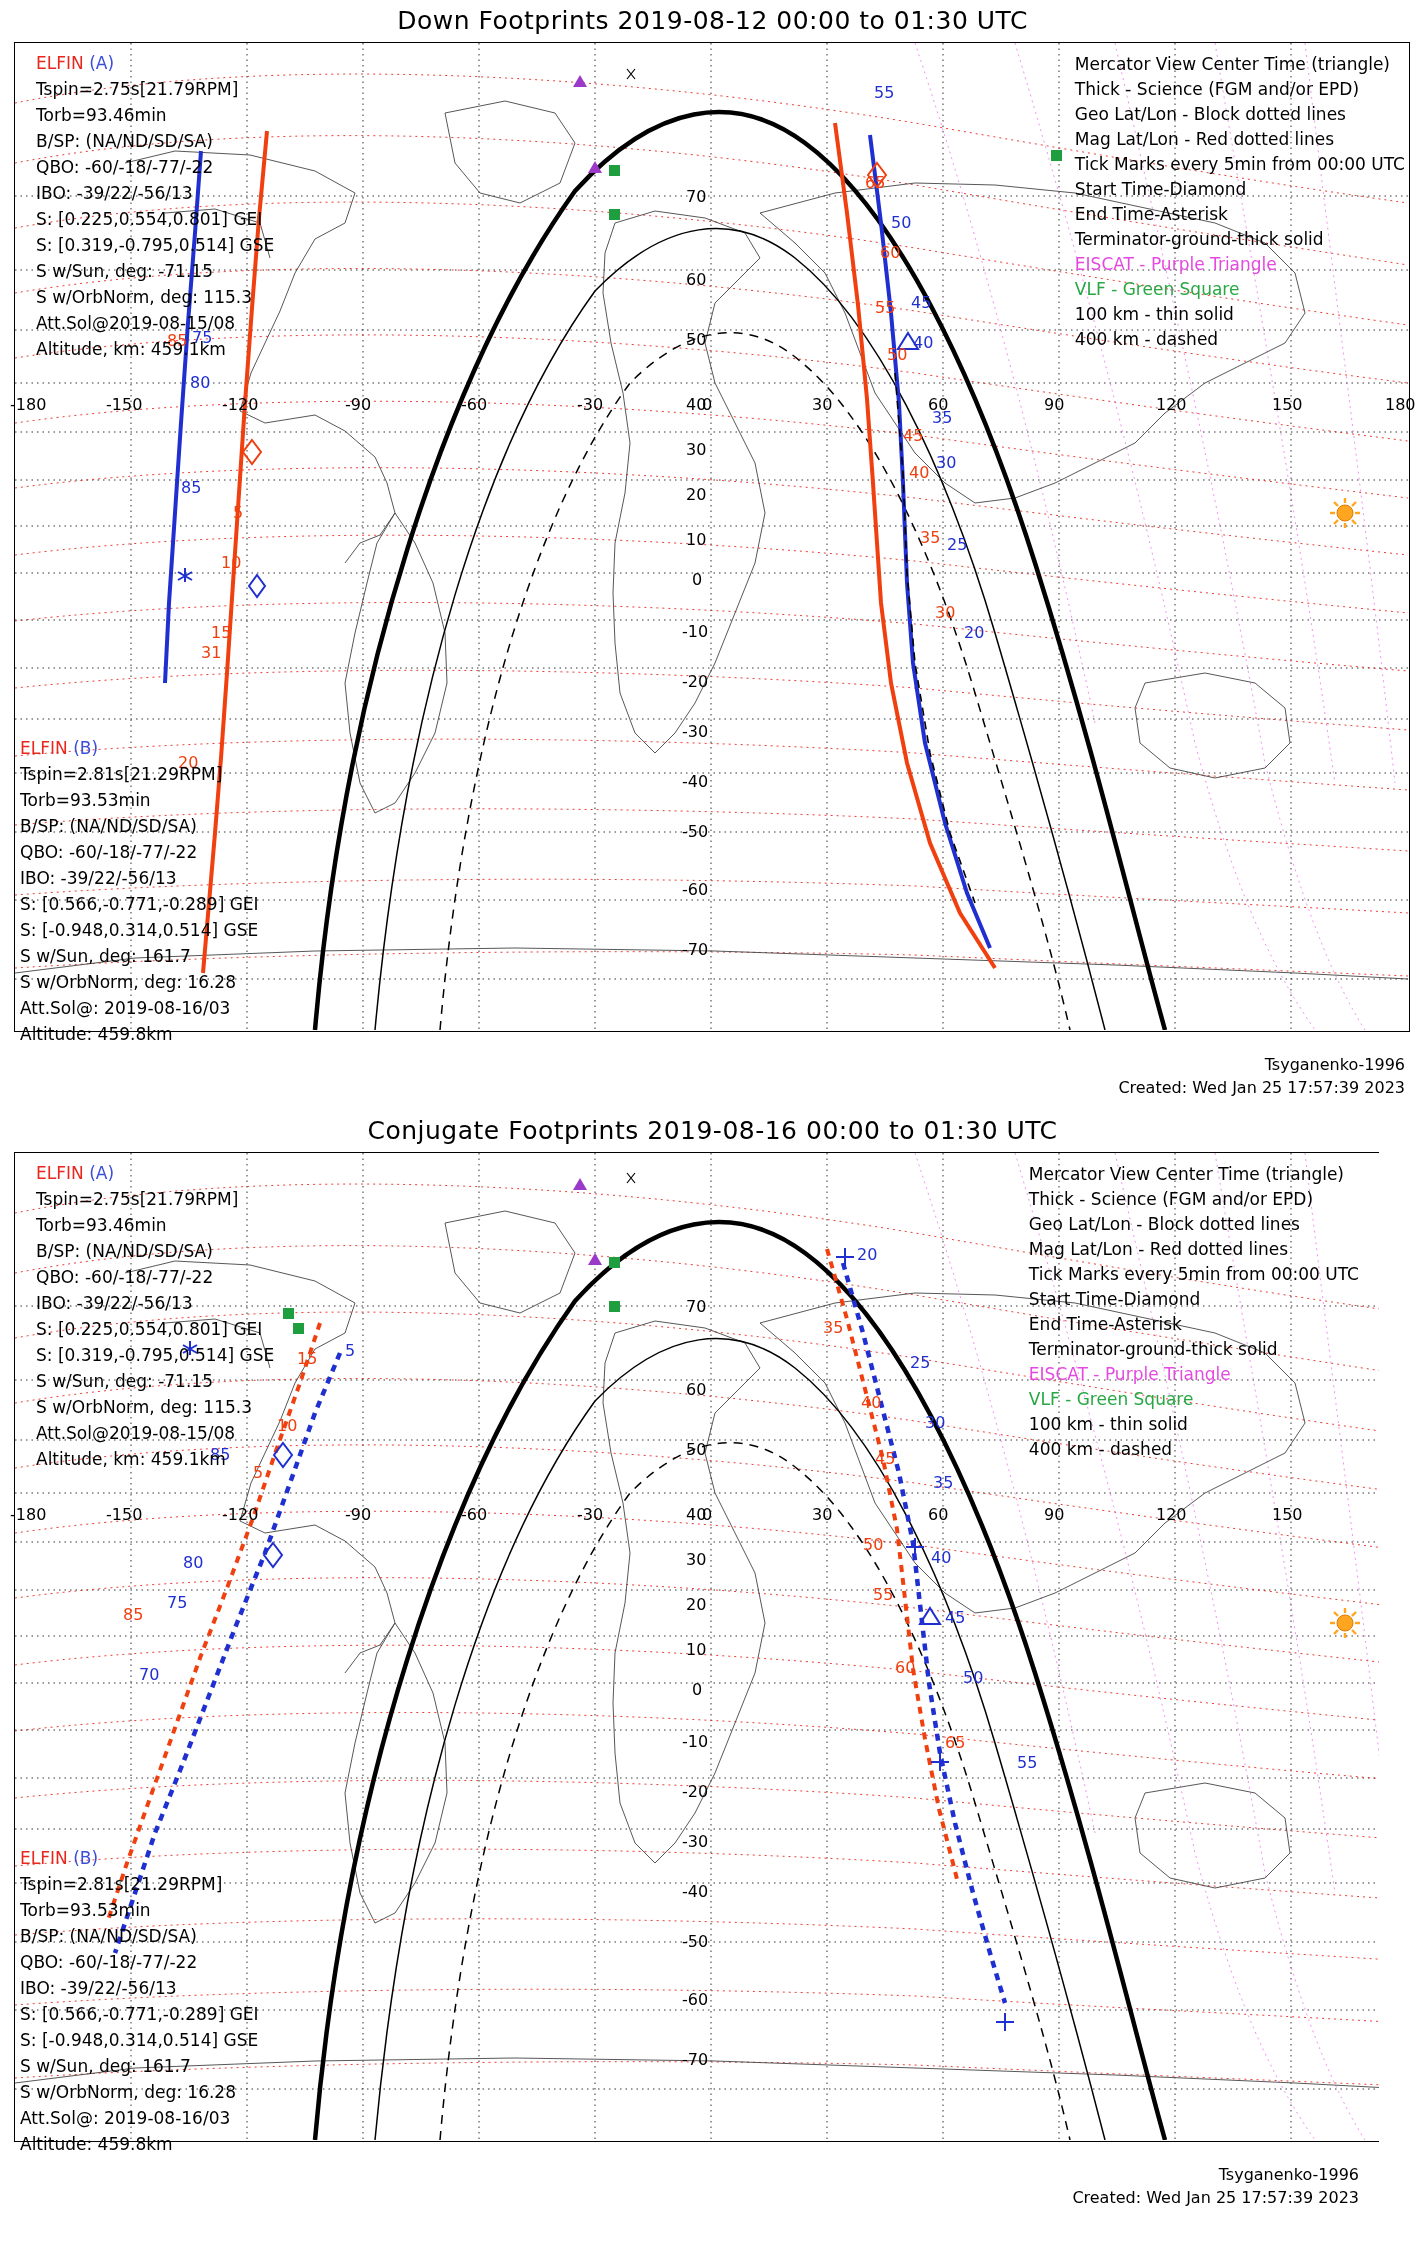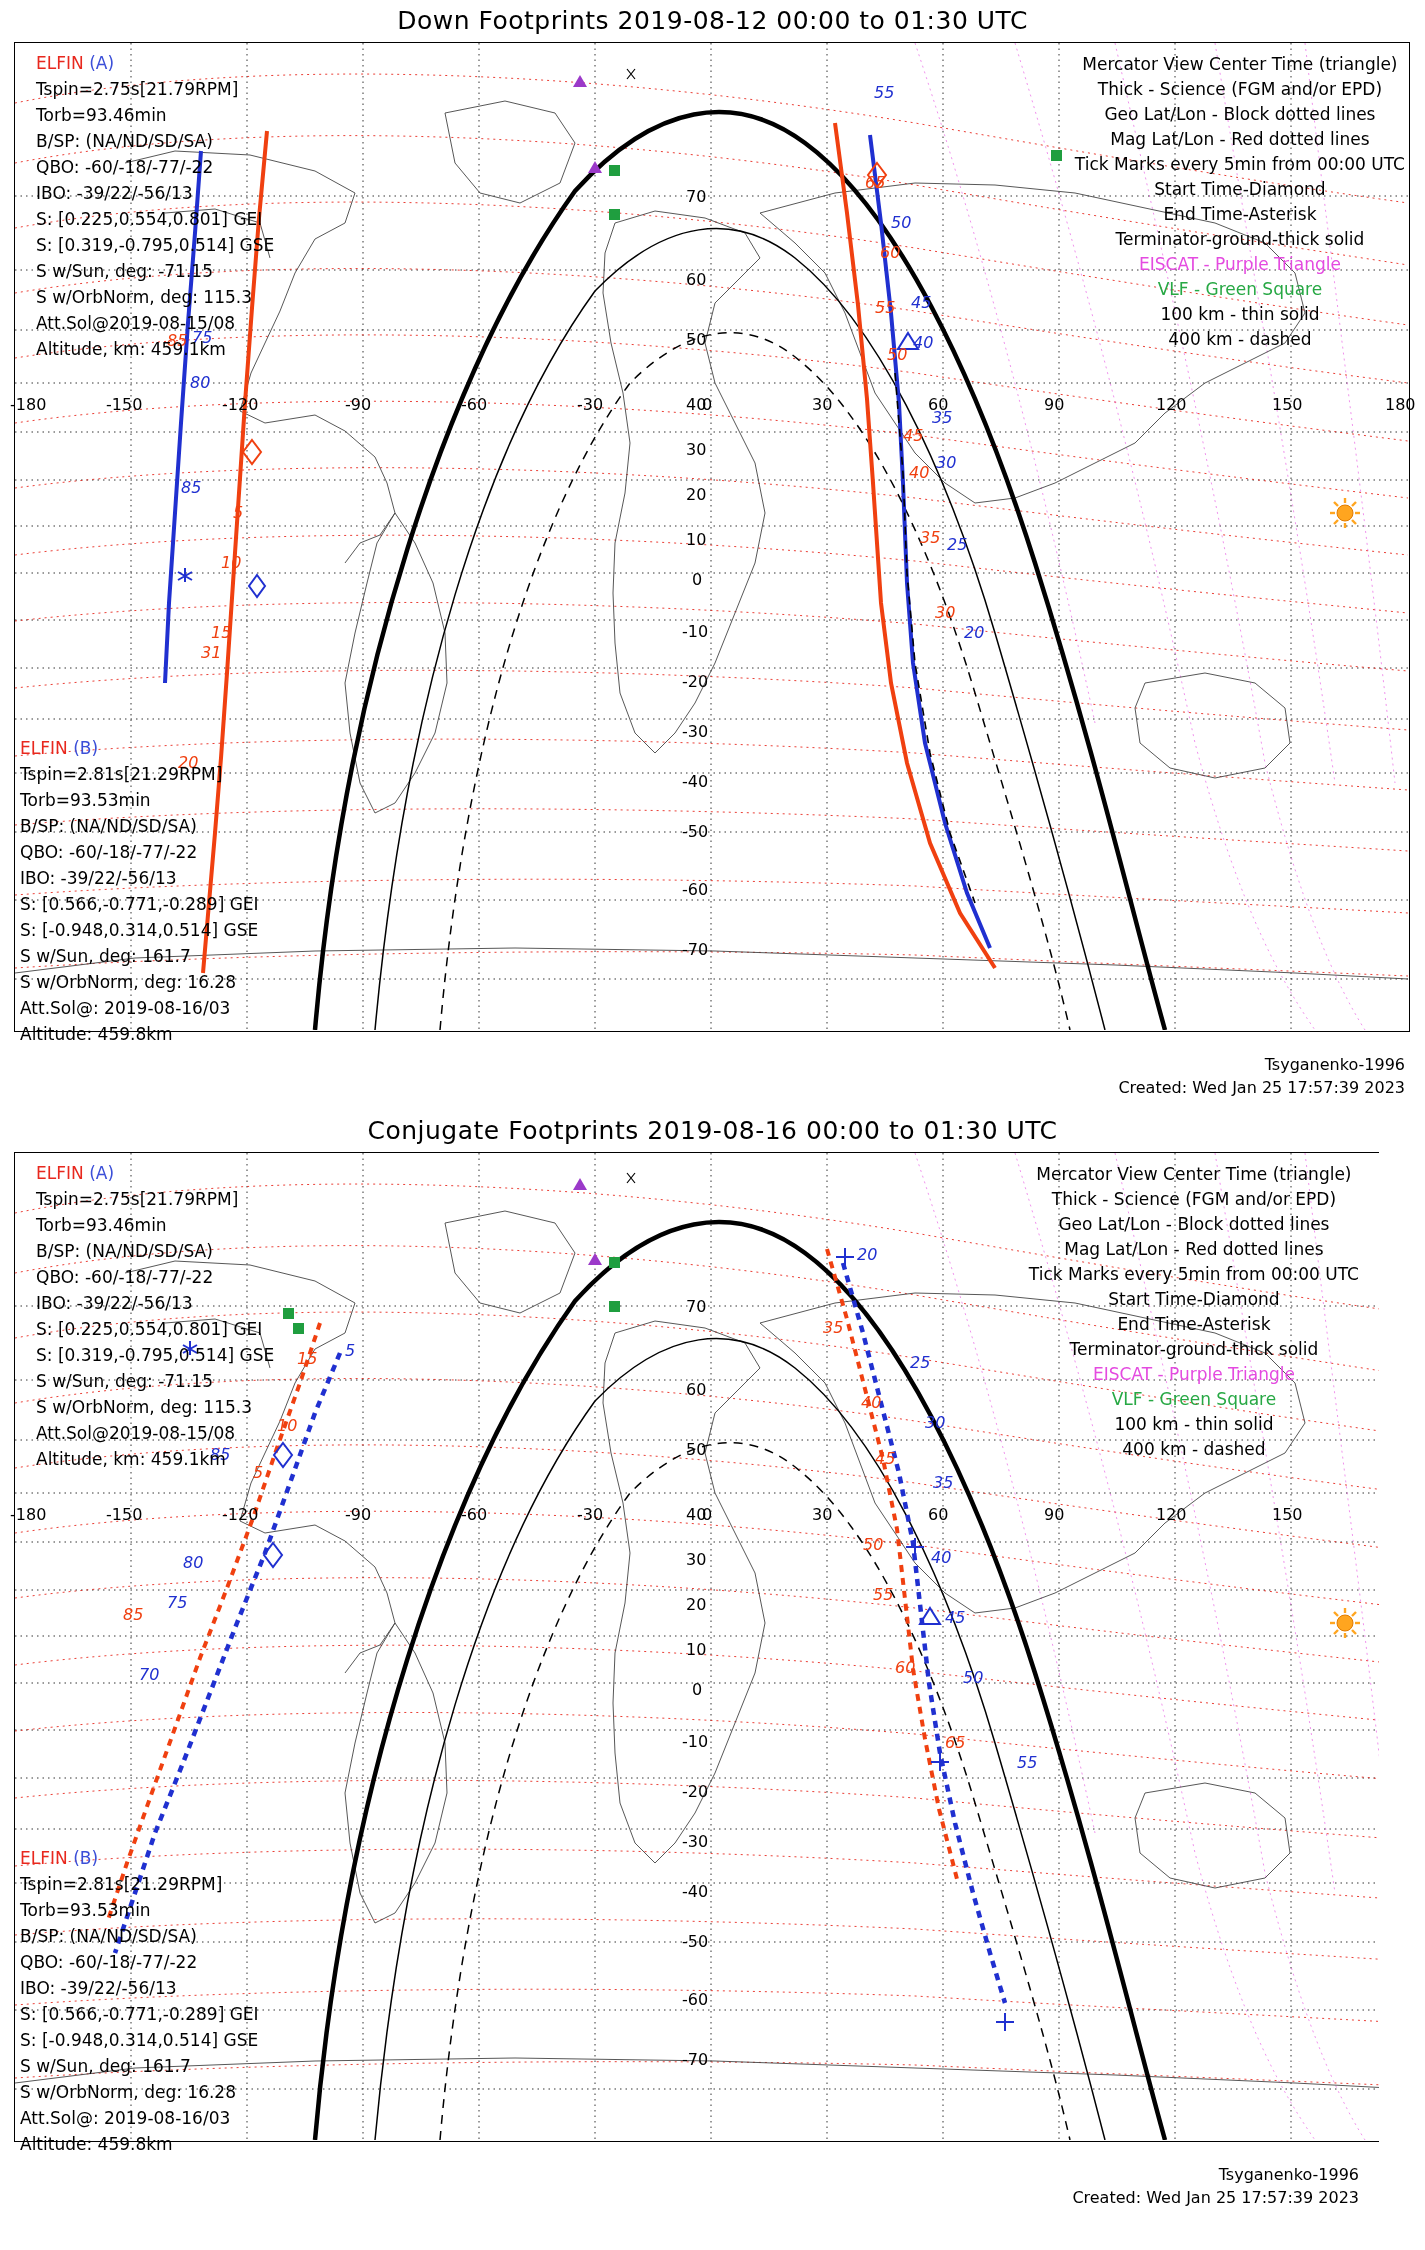--- a/index.html
+++ b/index.html
@@ -1,21 +1,21 @@
 <!DOCTYPE html>
 <html><head>
 <meta charset="utf-8">
 <style>
   html,body{margin:0;padding:0;background:#ffffff;}
   body{width:1425px;height:2250px;font-family:"DejaVu Sans",sans-serif;color:#000;}
   .panel{position:relative;width:1425px;height:1110px;overflow:hidden;}
   .panel2{position:relative;width:1379px;height:1110px;overflow:hidden;}
   .ptitle{position:absolute;left:0;top:6px;width:1425px;text-align:center;font-size:25px;letter-spacing:0.5px;}
-  .mapbox{position:absolute;left:14px;top:42px;width:1396px;height:990px;border:1.5px solid #000;box-sizing:border-box;background:#fff;font-style:italic;}
-  .legend{position:absolute;right:20px;top:52px;text-align:center;font-size:17px;line-height:25px;}
+  .mapbox{position:absolute;left:14px;top:42px;width:1396px;height:990px;border:1.5px solid #000;box-sizing:border-box;background:#fff;}
+  .legend{position:absolute;right:20px;top:52px;text-align:left;font-size:17px;line-height:25px;}
   .legend div{white-space:nowrap;}
   .lg-red{color:#000000;}
   .lg-mag{color:#e44ae0;}
   .lg-grn{color:#27a844;}
   .infoA{position:absolute;left:36px;top:50px;font-size:17px;line-height:26px;white-space:nowrap;}
   .infoB{position:absolute;left:20px;top:735px;font-size:17px;line-height:26px;white-space:nowrap;}
   .elfinlbl{color:#e8281e;}
   .elfinlbl .sat{color:#3b4fd8;}
   .footer-left{position:absolute;right:20px;bottom:36px;font-size:16px;}
   .footer-right{position:absolute;right:20px;bottom:13px;font-size:16px;}

